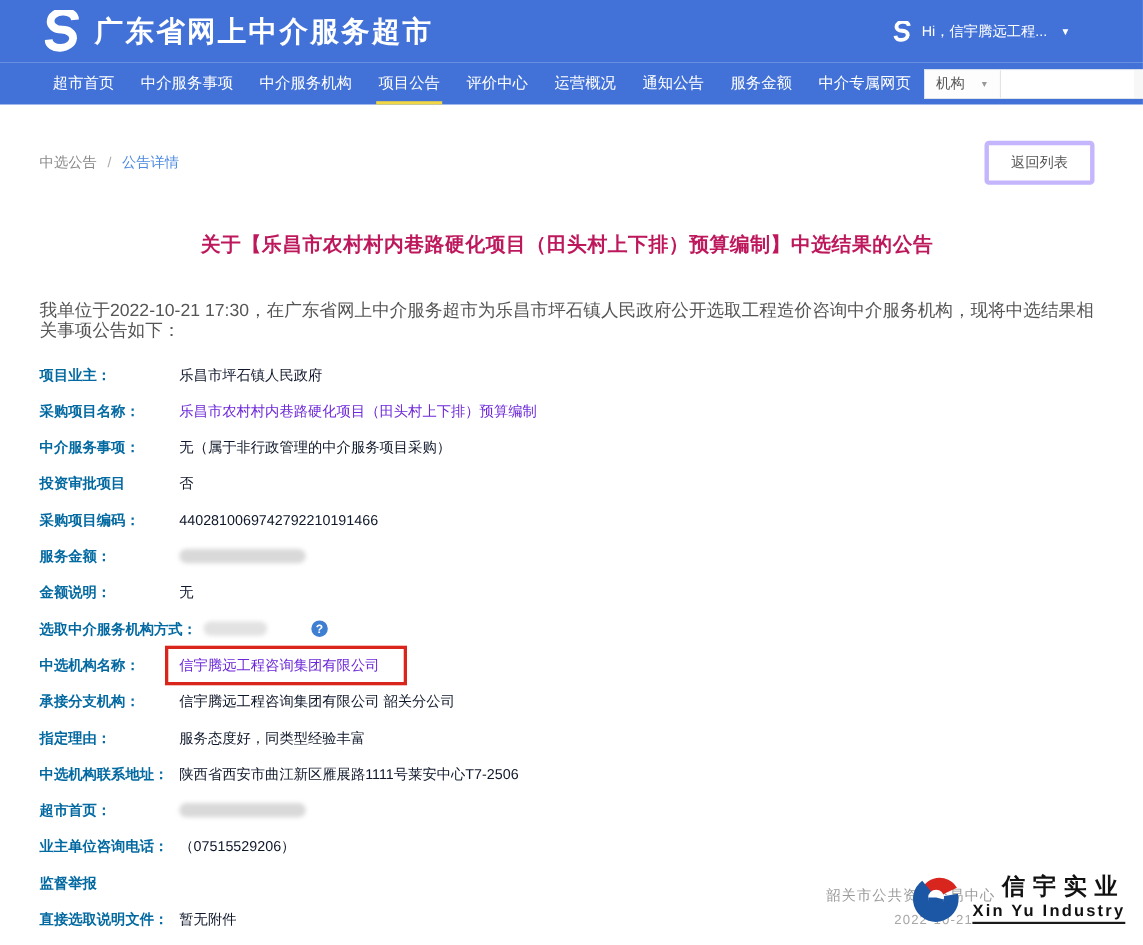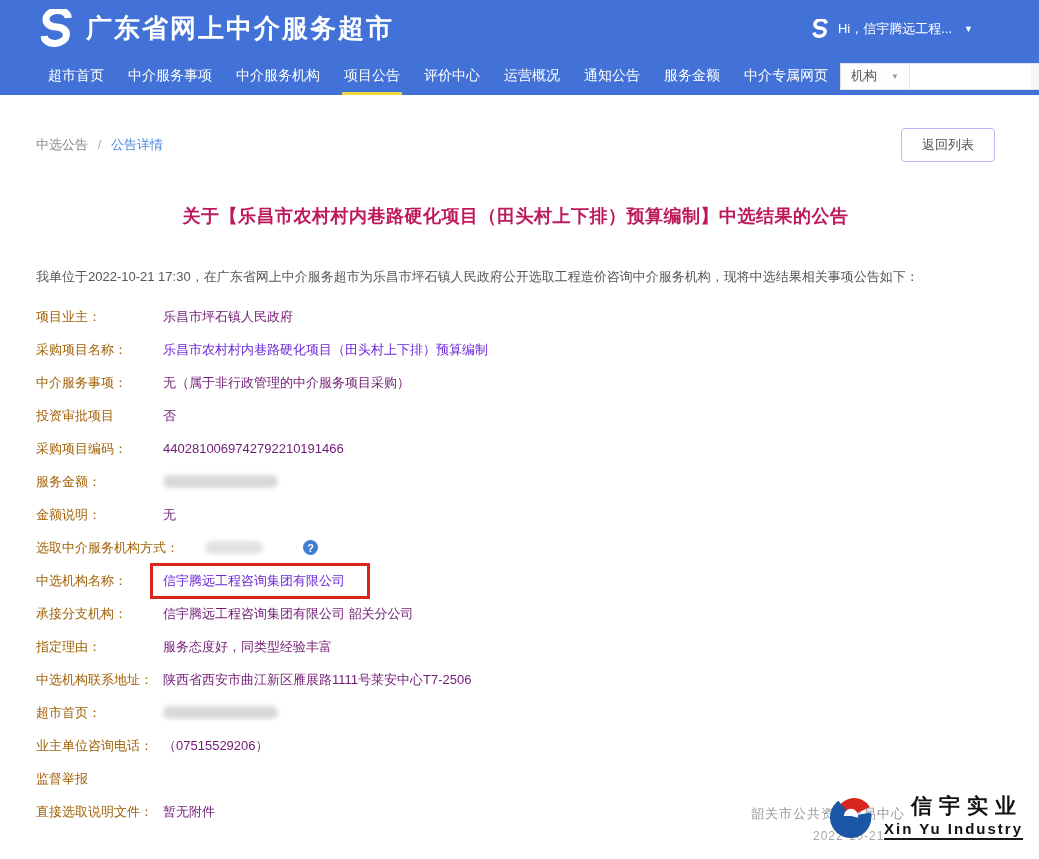--- a/index.html
+++ b/index.html
@@ -25,30 +25,30 @@
   .search-select .caret2 { font-size:8px; color:#999; }
   .search-input { flex:1; border:none; outline:none; height:100%; padding:0 6px; font-size:13px; background:#fff; min-width:0; }
   .search-btn { width:32px; height:100%; background:#f7f7f7; border:none; display:flex; align-items:center; justify-content:center; cursor:pointer; }
 
   
   .content { position:relative; padding:0 44px 0 36px; }
   .crumb-row { display:flex; align-items:center; justify-content:space-between; margin-top:33px; }
   .breadcrumb { font-size:13px; color:#888; }
   .breadcrumb .crumb-current { color:#4d8ae0; cursor:pointer; }
   .breadcrumb .sep { margin:0 6px; color:#aaa; }
-  .back-btn { background:#fff; border:1px solid #c4b5fd; border-radius:4px; color:#555; font-size:13px; padding:7px 20px; cursor:pointer; }
+  .back-btn { background:#fff; border:4px solid #c4b5fd; border-radius:4px; color:#555; font-size:13px; padding:7px 20px; cursor:pointer; }
 
   .doc-title { text-align:center; font-size:18px; font-weight:bold; color:#be185d; margin-top:42px; letter-spacing:0.5px; }
-  .intro { margin-top:40px; font-size:13px; color:#555; line-height:18px; }
+  .intro { margin-top:40px; font-size:16px; color:#555; line-height:18px; }
 
   .fields { margin-top:14px; }
   .field-row { display:flex; align-items:center; height:33px; font-size:13px; }
-  .field-label { width:127px; flex:0 0 127px; font-weight:normal; color:#a16207; }
-  .field-label.wide { width:auto; flex:0 0 auto; margin-right:26px; }
-  .field-value { color:#701a75; }
+  .field-label { width:127px; flex:0 0 127px; font-weight:bold; color:#0369a1; }
+  .field-label.wide { width:auto; flex:0 0 auto; margin-right:6px; }
+  .field-value { color:#0f172a; }
   .field-value.link { color:#6d28d9; cursor:pointer; }
   .redacted { display:inline-block; height:13px; width:115px; background:#d9d9d9; border-radius:7px; filter:blur(2px); }
   .redacted.small { width:58px; background:#e2e2e2; }
   .help-icon { display:inline-flex; align-items:center; justify-content:center; width:15px; height:15px; border-radius:50%; background:#3f7fd2; color:#fff; font-size:11px; font-weight:bold; margin-left:40px; cursor:pointer; }
   .red-box { display:inline-block; border:3px solid #da251d; padding:6px 22px 6px 10px; margin-left:-13px; position:relative; }
 
   
   .seal-area { position:absolute; right:16px; bottom:10px; width:230px; height:60px; }
   .watermark { position:absolute; left:-42px; top:16px; color:#9a9a9a; font-size:13px; z-index:0; letter-spacing:1px; }
   .watermark .wm2 { display:block; margin-top:6px; margin-left:62px; font-size:12px; color:#a8a8a8; }

